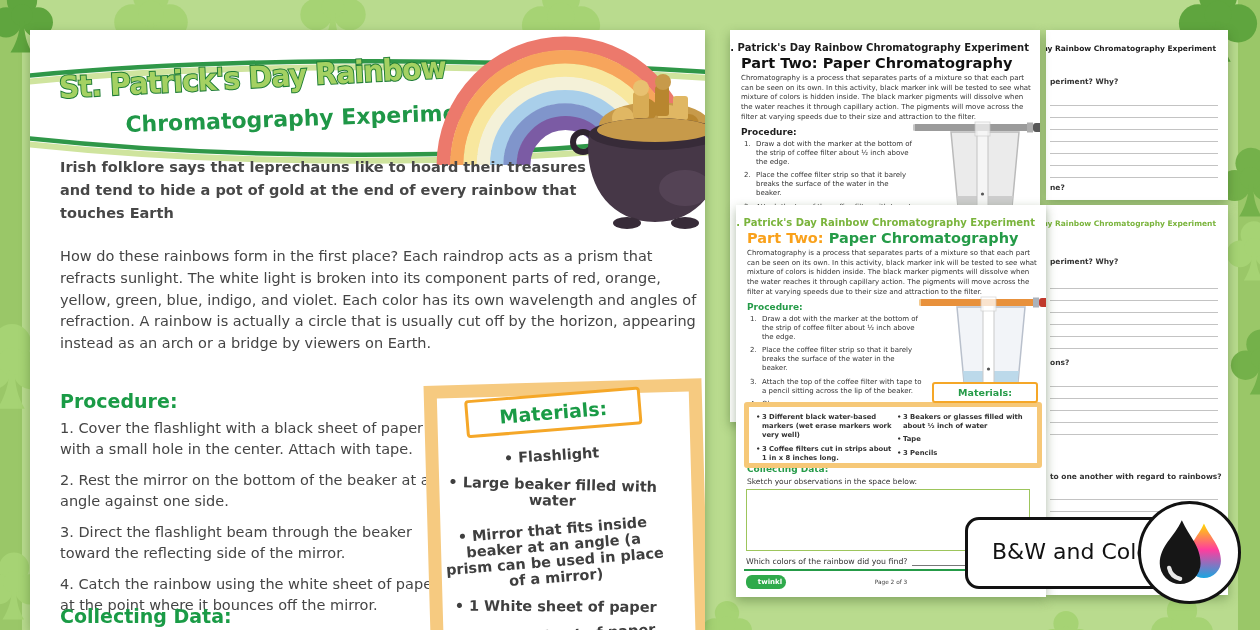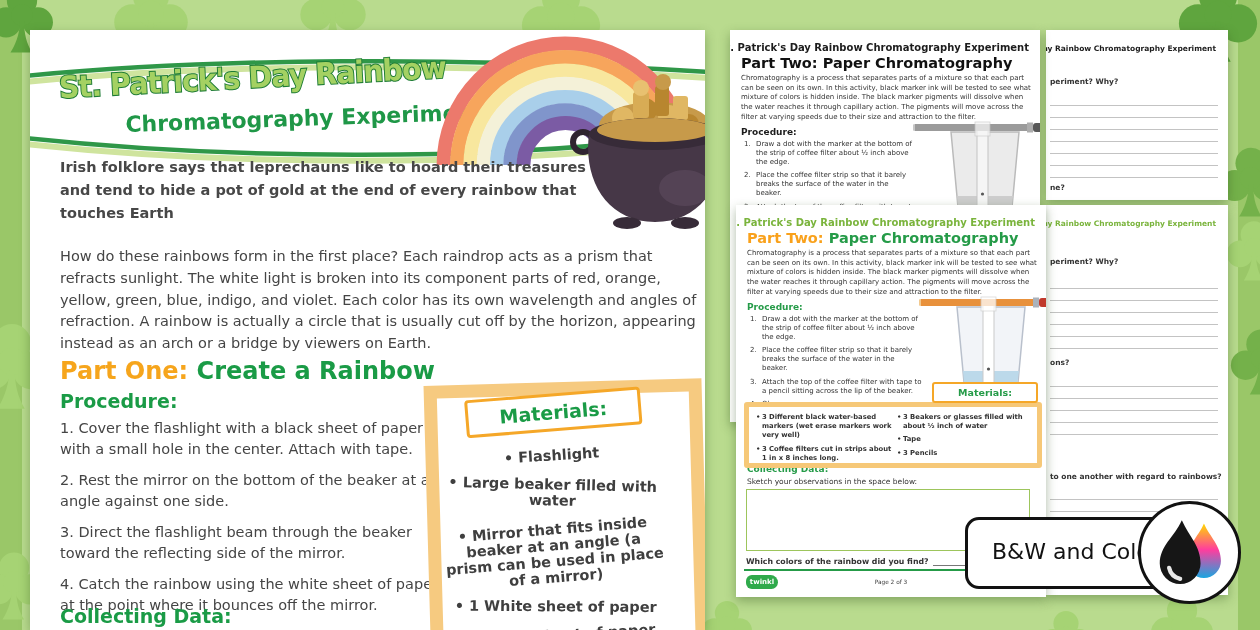--- a/index.html
+++ b/index.html
@@ -69,27 +69,27 @@
   .p2 .mat-box{position:absolute;left:8px;top:197px;width:282px;height:50px;
     border:5px solid #f6c878;border-radius:3px;display:flex;padding:6px 0 0 6px;z-index:2;background:#fff;}
   .p2 .mcol{width:146px;font-size:6.8px;line-height:1.35;font-weight:bold;color:#333;}
   .p2 .mcol div{margin-bottom:4px;padding-left:7px;position:relative;}
   .p2 .mcol div::before{content:"•";position:absolute;left:1px;}
   .p2 .coll{position:absolute;top:259px;left:11px;font-size:9px;font-weight:bold;color:#259b48;}
   .p2 .sketchp{position:absolute;top:272px;left:11px;font-size:7.5px;color:#333;}
   .p2 .sketch{position:absolute;top:284px;left:10px;width:282px;height:60px;
     border:1.5px solid #9dc55c;}
   .p2 .ques{position:absolute;top:352px;left:10px;width:286px;display:flex;
-    font-size:7.8px;font-weight:700;color:#333;align-items:center;}
+    font-size:7.8px;font-weight:400;color:#333;align-items:center;}
   .p2 .ques .fill{flex:1;border-bottom:1px solid #777;margin-left:4px;height:8px;}
   .p2 .pfoot{position:absolute;top:364px;left:8px;width:294px;border-top:2px solid #259b48;
     height:22px;}
   .p2 .twk{position:absolute;left:2px;top:4px;width:32px;height:14px;background:#2faa4b;
     border-radius:8px 10px 9px 8px;color:#fff;font-size:7px;font-weight:bold;
-    text-align:center;line-height:14px;}
+    text-align:center;line-height:14px;padding-left:8px;}
   .p2 .pnum{position:absolute;left:0;right:0;top:8px;text-align:center;font-size:5.8px;color:#444;}
   
   .p2.bw .hdr,.p2.bw .proc,.p2.bw .coll{color:#1c1c1c;}
   .p2.bw .ttl .a,.p2.bw .ttl .b{color:#111;}
   .p2.bw .mat-label{border-color:#9a9a9a;color:#1c1c1c;}
   .p2.bw .mat-box{border-color:#c9c9c9;}
   .p2.bw .sketch{border-color:#aaa;}
   .p2.bw .pfoot{border-color:#555;}
   .p2.bw .twk{background:#8f8f8f;}
   .p2.bw .beaker{filter:grayscale(1) contrast(.92);}
@@ -221,24 +221,20 @@
         <ellipse cx="262" cy="158" rx="26" ry="18" fill="#584659" opacity=".8"></ellipse>
         <ellipse cx="204" cy="193" rx="14" ry="6" fill="#372b38"></ellipse>
         <ellipse cx="262" cy="193" rx="14" ry="6" fill="#372b38"></ellipse>
       </g>
     </svg>
 
     <div class="ws-intro">Irish folklore says that leprechauns like to hoard their treasures and tend to hide a pot of gold at the end of every rainbow that touches Earth</div>
 
     <div class="ws-bgtext">How do these rainbows form in the first place? Each raindrop acts as a prism that refracts sunlight. The white light is broken into its component parts of red, orange, yellow, green, blue, indigo, and violet. Each color has its own wavelength and angles of refraction. A rainbow is actually a circle that is usually cut off by the horizon, appearing instead as an arch or a bridge by viewers on Earth.</div>
 
-    <div class="part-one">
-      <span class="c-org">Part One:</span>
-      <span class="c-grn">Create a Rainbow</span>
-    </div>
 
     <div class="h-green" style="top:360px">Procedure:</div>
     <ul class="lsteps">
       <li>Cover the flashlight with a black sheet of paper with a small hole in the center. Attach with tape.</li>
       <li>Rest the mirror on the bottom of the beaker at an angle against one side.</li>
       <li>Direct the flashlight beam through the beaker toward the reflecting side of the mirror.</li>
       <li>Catch the rainbow using the white sheet of paper at the point where it bounces off the mirror.</li>
     </ul>
     <div class="h-green" style="top:575px">Collecting Data:</div>
 

